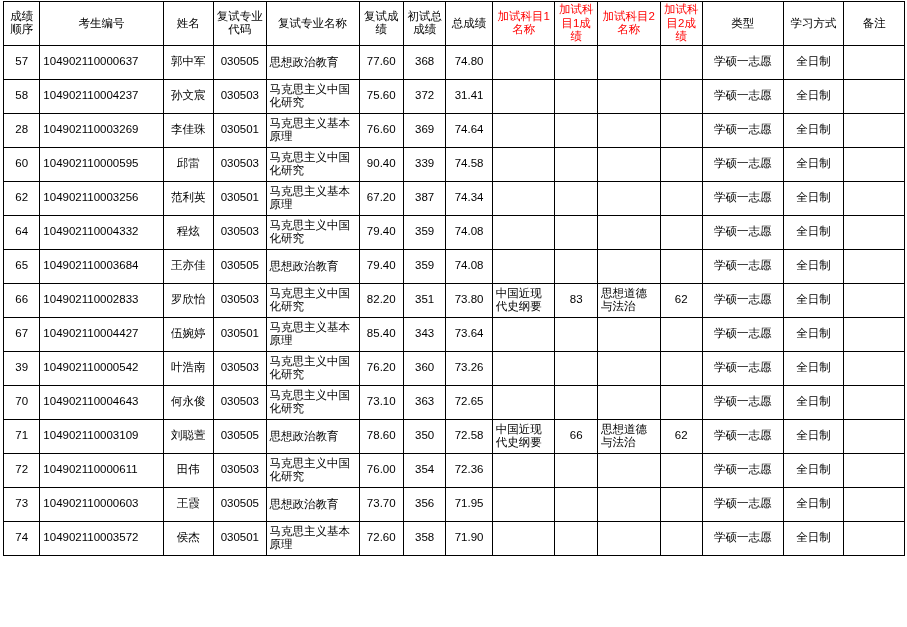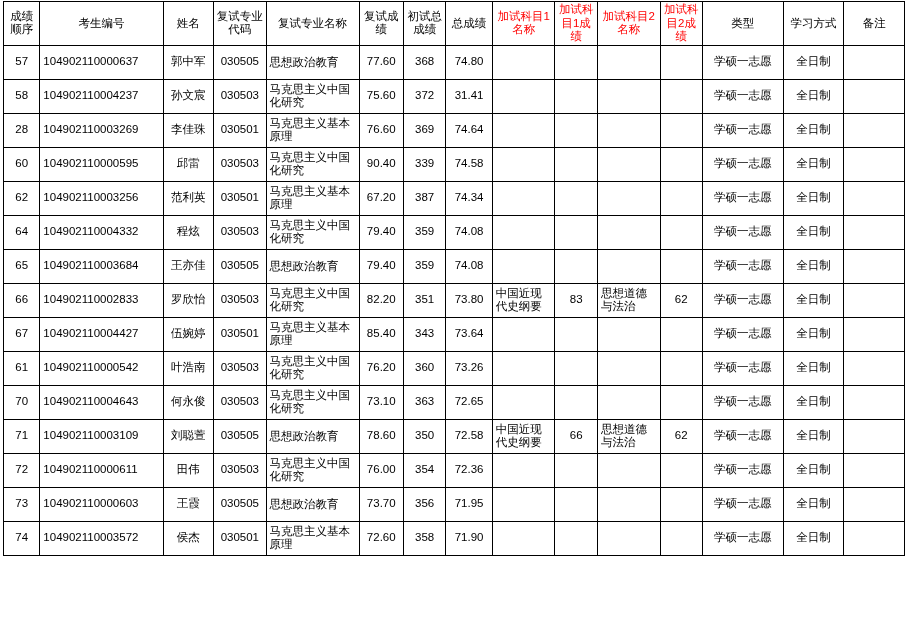--- a/index.html
+++ b/index.html
@@ -262,21 +262,21 @@
           <td>73.64</td>
           <td class="major-name"></td>
           <td></td>
           <td class="major-name"></td>
           <td></td>
           <td>学硕一志愿</td>
           <td>全日制</td>
           <td></td>
         </tr>
         <tr>
-          <td>61</td>
+          <td>39</td>
           <td class="left">104902110000542</td>
           <td>叶浩南</td>
           <td>030503</td>
           <td class="major-name">马克思主义中国化研究</td>
           <td>76.20</td>
           <td>360</td>
           <td>73.26</td>
           <td class="major-name"></td>
           <td></td>
           <td class="major-name"></td>

